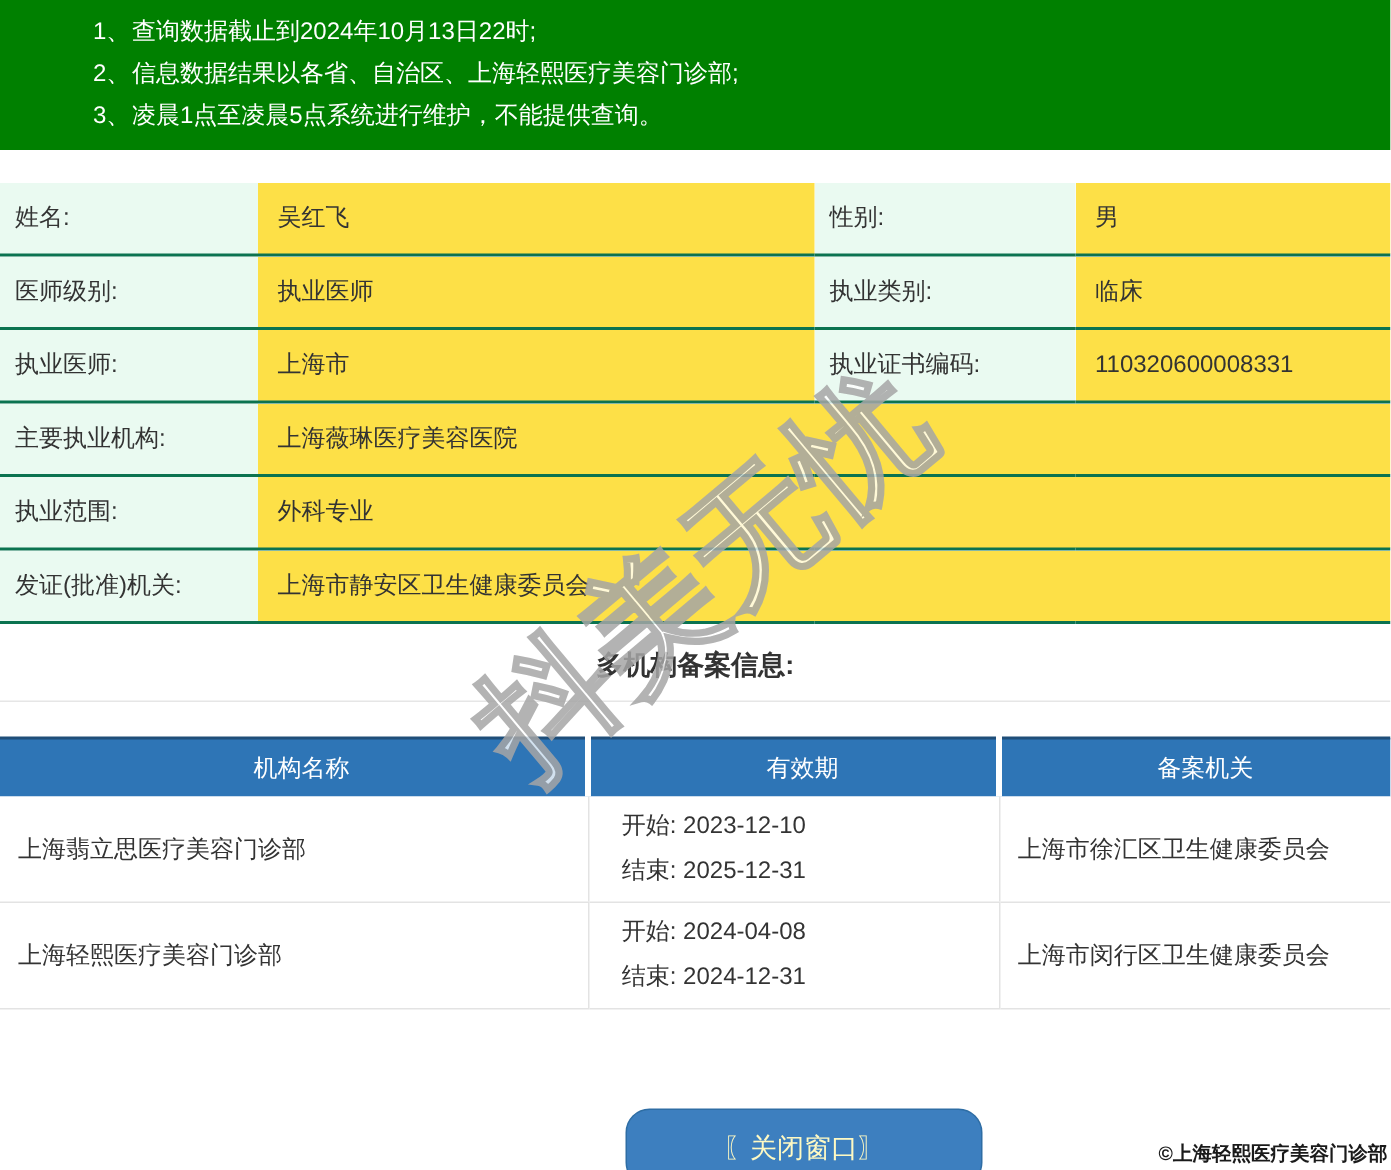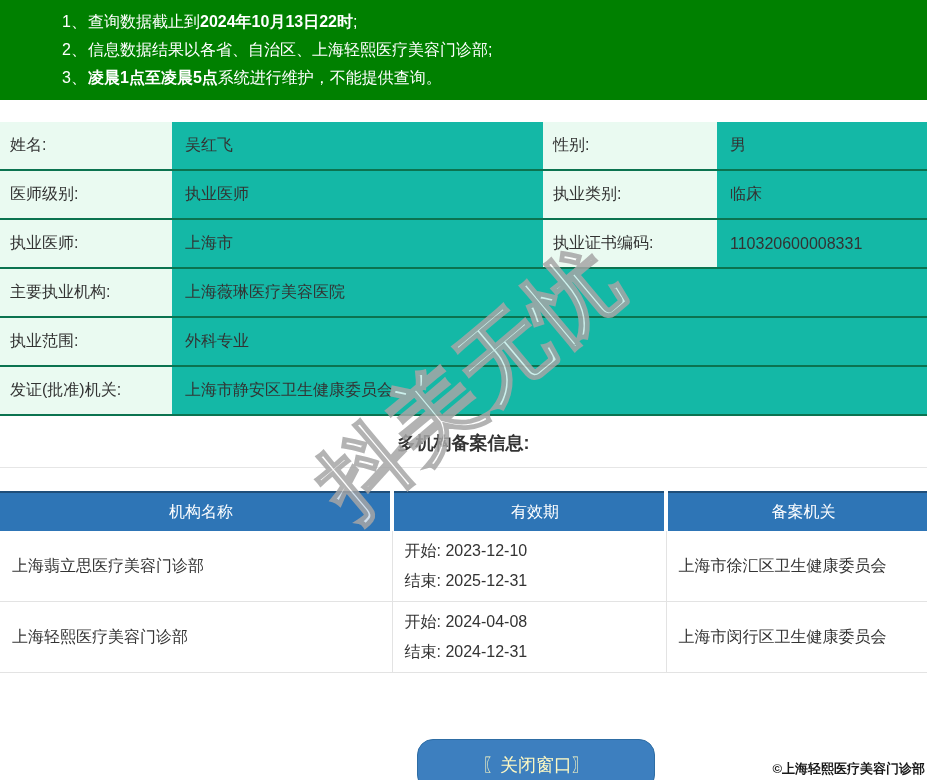--- a/index.html
+++ b/index.html
@@ -14,38 +14,38 @@
   
   .banner {
     box-sizing: border-box;
     width: 927px; height: 100px;
     background: var(--banner-green, #008000);
     color: #fff;
     font-size: 16px;
     padding: 8px 10px 0 62px;
   }
   .banner-item { line-height: 28px; white-space: nowrap; }
-  .banner-item b { font-weight: bold; }
+  .banner-item b { font-weight: normal; }
   .banner-item .num { display: inline-block; min-width: 26px; }
 
   
   .info-table {
     width: 927px; border-collapse: collapse; table-layout: fixed;
     margin-top: 22px;
   }
   .info-table td {
     height: 47px;
     border-bottom: 2px solid var(--line-green, #0b7350);
     font-size: 16px;
     vertical-align: middle;
     padding: 0;
     overflow: hidden;
   }
   .info-table td.lbl { background: var(--label-mint, #eafaf1); padding-left: 10px; }
-  .info-table td.val { padding-left: 13px; background: #14b8a6; }
+  .info-table td.val { padding-left: 13px; background: #fde047; }
 
   
   .section-title {
     text-align: center;
     font-weight: bold;
     font-size: 18px;
     margin-top: 16px;
     height: 22px;
     line-height: 22px;
   }
@@ -72,21 +72,21 @@
   .org-table th + th { border-left: 4px solid #fff; }
   .org-table td {
     height: 70px;
     font-size: 16px;
     vertical-align: middle;
     padding: 0 0 0 12px;
     border-bottom: 1px solid var(--grid-gray, #e3e3e3);
     background: #fff;
   }
   .org-table td + td { border-left: 1px solid var(--grid-gray, #e3e3e3); }
-  .org-table td.validity { padding-left: 12px; }
+  .org-table td.validity { padding-left: 22px; }
   .validity div { line-height: 30px; }
 
   
   .btn-row { height: 40px; margin-top: 66px; }
   .close-btn {
     display: block;
     margin-left: 417px;
     width: 238px; height: 52px;
     background: var(--button-blue, #3d7fbf);
     border: 1px solid var(--button-blue-border, #2e6da4);

